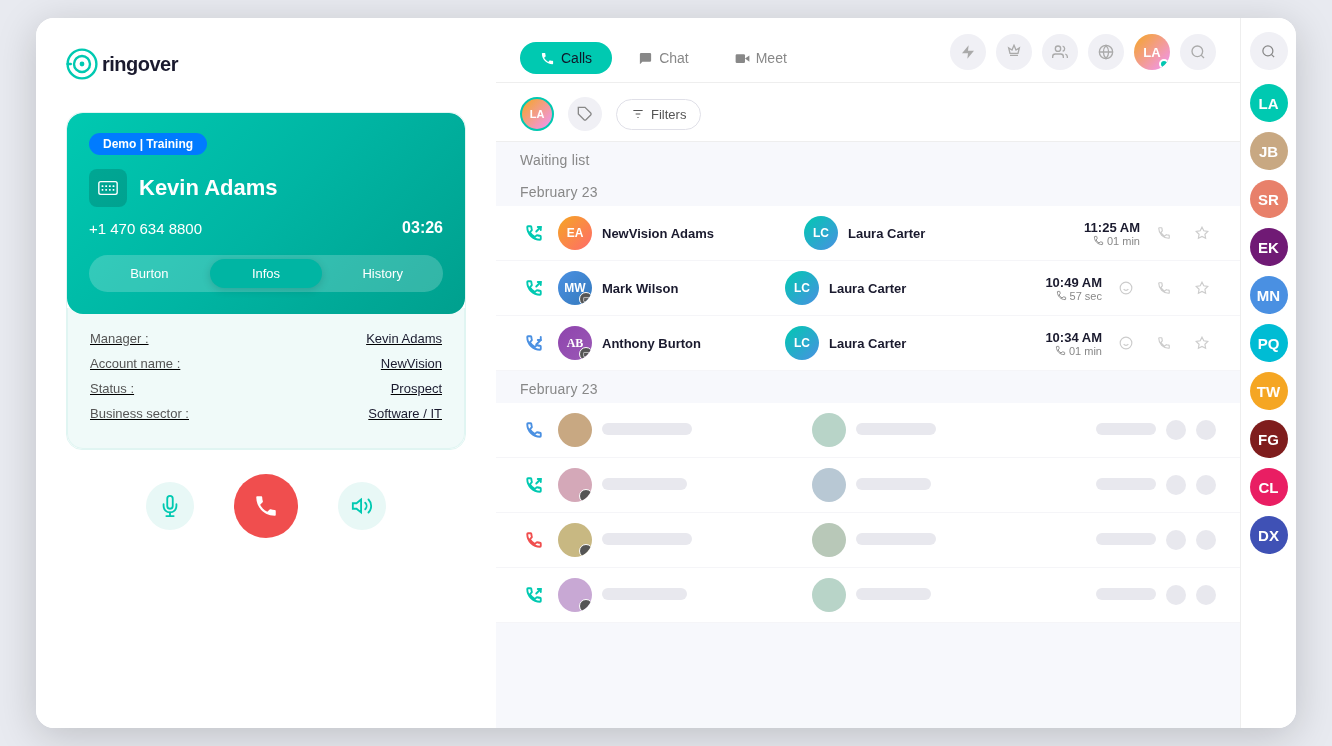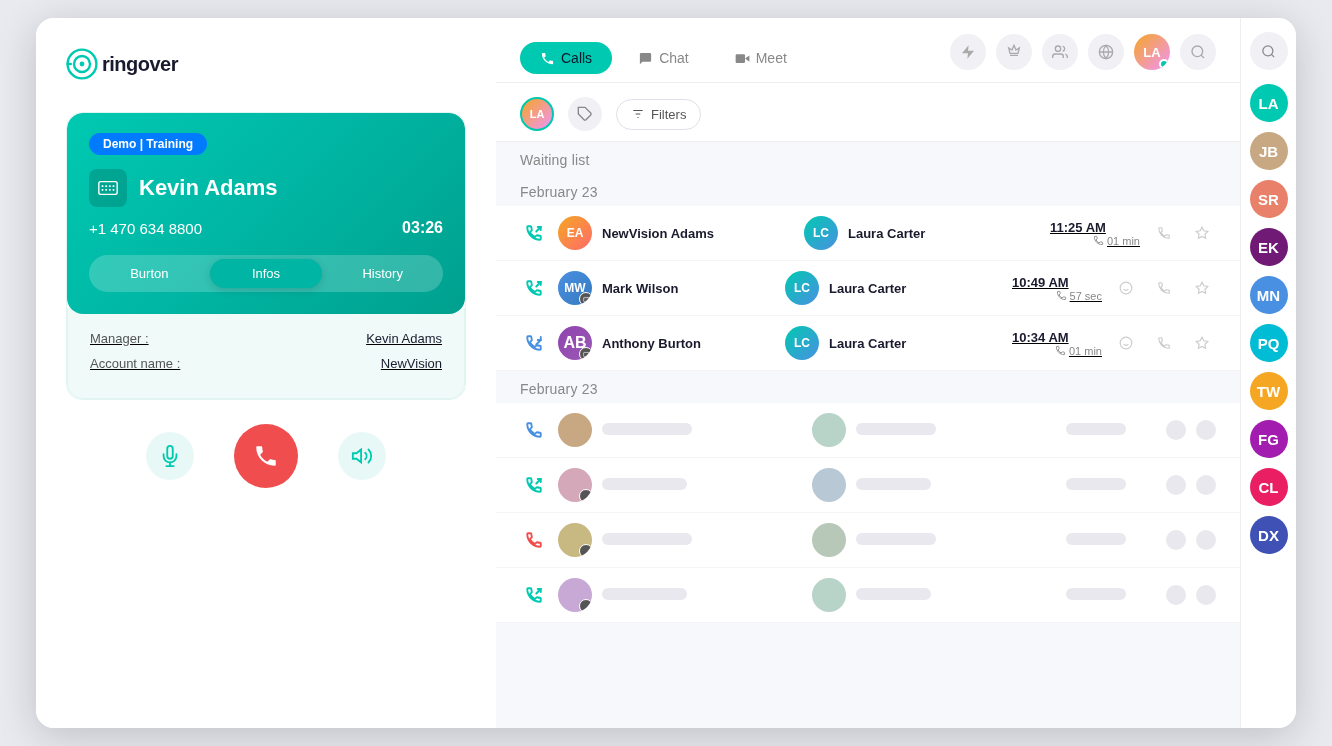--- a/index.html
+++ b/index.html
@@ -392,21 +392,21 @@
       flex: 1;
       min-width: 0;
     }
     .recipient-name {
       font-size: 13px;
       font-weight: 600;
       color: #1a1a2e;
     }
     .call-meta {
       min-width: 90px;
-      text-decoration: underline;
+      text-align: right;
     }
     .call-time {
       font-size: 13px;
       font-weight: 600;
       color: #1a1a2e;
     }
     .call-duration {
       font-size: 11px;
       color: #888;
       display: flex;
@@ -543,20 +543,28 @@
       </div>
 
       <div class="info-panel">
         <div class="info-row">
           <span class="info-label">Manager :</span>
           <span class="info-value">Kevin Adams</span>
         </div>
         <div class="info-row">
           <span class="info-label">Account name :</span>
           <span class="info-value">NewVision</span>
+        </div>
+        <div class="info-row">
+          <span class="info-label">Status :</span>
+          <span class="info-value">Prospect</span>
+        </div>
+        <div class="info-row">
+          <span class="info-label">Business sector :</span>
+          <span class="info-value">Software / IT</span>
         </div>
       </div>
     </div>
 
     <div class="call-controls">
       <button class="ctrl-btn">
         <svg width="22" height="22" viewBox="0 0 24 24" fill="none" stroke="#00c9b1" stroke-width="2" stroke-linecap="round">
           <path d="M12 1a3 3 0 0 1 3 3v8a3 3 0 0 1-6 0V4a3 3 0 0 1 3-3z"></path>
           <path d="M19 10v2a7 7 0 0 1-14 0v-2"></path>
           <line x1="12" y1="19" x2="12" y2="23"></line>
@@ -774,21 +782,21 @@
 
       <div class="call-row">
         <div class="call-type-icon inbound">
           <svg width="18" height="18" viewBox="0 0 24 24" fill="none" stroke="#4a90e2" stroke-width="2.5" stroke-linecap="round">
               <path d="M6.6 10.8c1.4 2.8 3.8 5.1 6.6 6.6l2.2-2.2c.3-.3.7-.4 1-.2 1.1.4 2.3.6 3.6.6.6 0 1 .4 1 1V20c0 .6-.4 1-1 1-9.4 0-17-7.6-17-17 0-.6.4-1 1-1h3.5c.6 0 1 .4 1 1 0 1.3.2 2.5.6 3.6.1.3 0 .7-.2 1L6.6 10.8z"></path>
               <polyline points="17 8 21 8 21 4"></polyline>
               <line x1="21" y1="8" x2="15" y2="14"></line>
             </svg>
         </div>
         <div class="caller-thumb" style="background: linear-gradient(135deg, #8e44ad, #9b59b6); position:relative;">
-          <div style="width:100%;height:100%;display:flex;align-items:center;justify-content:center;font-weight:700;font-size:16px;color:#fff;">AB</div>
+          <div style="width:100%;height:100%;display:flex;align-items:center;justify-content:center;font-weight:700;font-size:12px;color:#fff;font-family:Liberation Serif, serif;">AB</div>
           <div style="position:absolute;bottom:-1px;right:-1px;width:14px;height:14px;background:#555;border-radius:50%;border:1.5px solid #fff;display:flex;align-items:center;justify-content:center;">
             <svg width="7" height="7" viewBox="0 0 24 24" fill="white">
                 <rect x="2" y="5" width="20" height="14" rx="2" stroke="white" stroke-width="2" fill="none"></rect>
               </svg>
           </div>
         </div>
         <div class="caller-info">
           <div class="caller-info-name">Anthony Burton</div>
         </div>
         <div class="recipient-thumb" style="background: linear-gradient(135deg, #00c9b1, #4a90e2);">
@@ -943,18 +951,18 @@
           <line x1="21" y1="21" x2="16.65" y2="16.65"></line>
         </svg>
     </button>
     <div class="sidebar-avatar-placeholder av-teal">LA</div>
     <div class="sidebar-avatar-placeholder" style="background: #c8a882;">JB</div>
     <div class="sidebar-avatar-placeholder" style="background: #e8806a;">SR</div>
     <div class="sidebar-avatar-placeholder" style="background: #701a75;">EK</div>
     <div class="sidebar-avatar-placeholder" style="background: #4a90e2;">MN</div>
     <div class="sidebar-avatar-placeholder" style="background: #00bcd4;">PQ</div>
     <div class="sidebar-avatar-placeholder" style="background: #f5a623;">TW</div>
-    <div class="sidebar-avatar-placeholder" style="background: #a21caf;">FG</div>
+    <div class="sidebar-avatar-placeholder" style="background: #7f1d1d;">FG</div>
     <div class="sidebar-avatar-placeholder" style="background: #e91e63;">CL</div>
     <div class="sidebar-avatar-placeholder" style="background: #3f51b5;">DX</div>
   </div>
 
 </div>
 
 </body></html>

